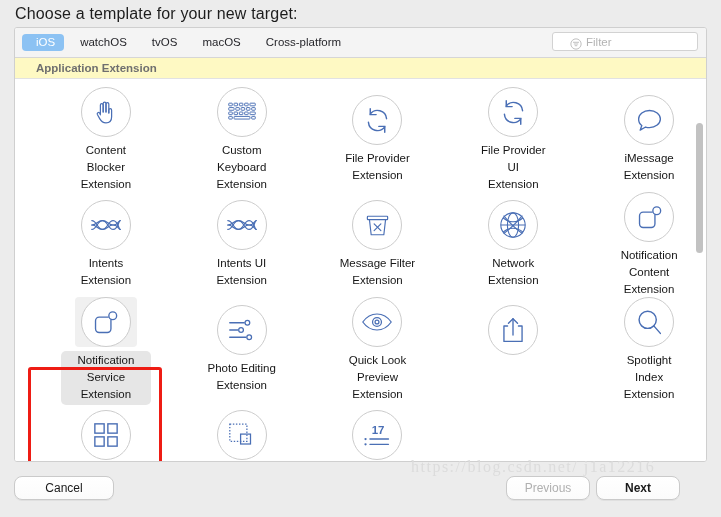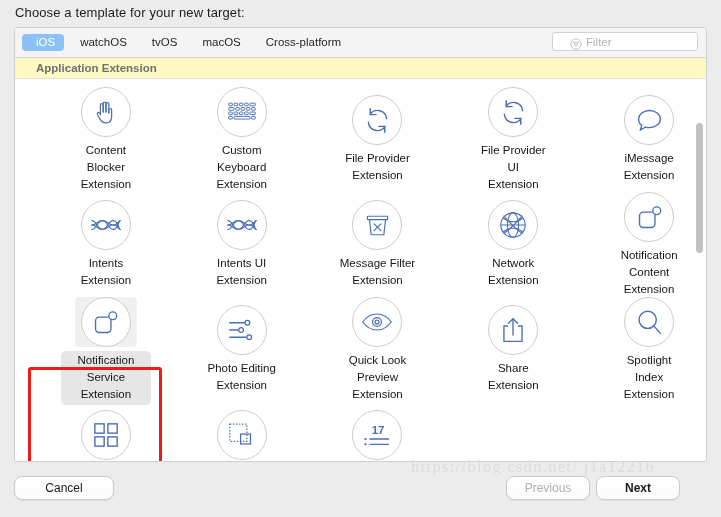--- a/index.html
+++ b/index.html
@@ -14,21 +14,21 @@
     -webkit-font-smoothing: antialiased;
     overflow: hidden;
     position: relative;
   }
 
   
   .dialog-title {
     position: absolute;
     left: 15px;
     top: 5px;
-    font-size: 13px;
+    font-size: 16px;
     color: #1d1d1d;
     letter-spacing: 0.01em;
   }
 
   
   .panel {
     position: absolute;
     left: 14px;
     top: 27px;
     width: 693px;
@@ -452,21 +452,20 @@
         <div class="cell">
           <div class="cell-icon-wrap">
             <div class="icon-circle">
               <svg viewBox="0 0 28 32" width="26" height="29" fill="none" stroke="#4a6fb5" stroke-width="1.5" stroke-linecap="round" stroke-linejoin="round">
       <path d="M8 11H4v17h20V11h-4"></path>
       <line x1="14" y1="3" x2="14" y2="21"></line>
       <polyline points="9,8 14,3 19,8"></polyline>
     </svg>
             </div>
           </div>
-          <div class="cell-label">Share Extension</div>
         </div>
         <div class="cell">
           <div class="cell-icon-wrap">
             <div class="icon-circle">
               <svg viewBox="0 0 32 32" width="29" height="29" fill="none" stroke="#4a6fb5" stroke-width="1.6" stroke-linecap="round">
       <circle cx="14" cy="13" r="9.5"></circle>
                 <line x1="21" y1="20" x2="28" y2="28"></line>
     </svg>
             </div>
           </div>

